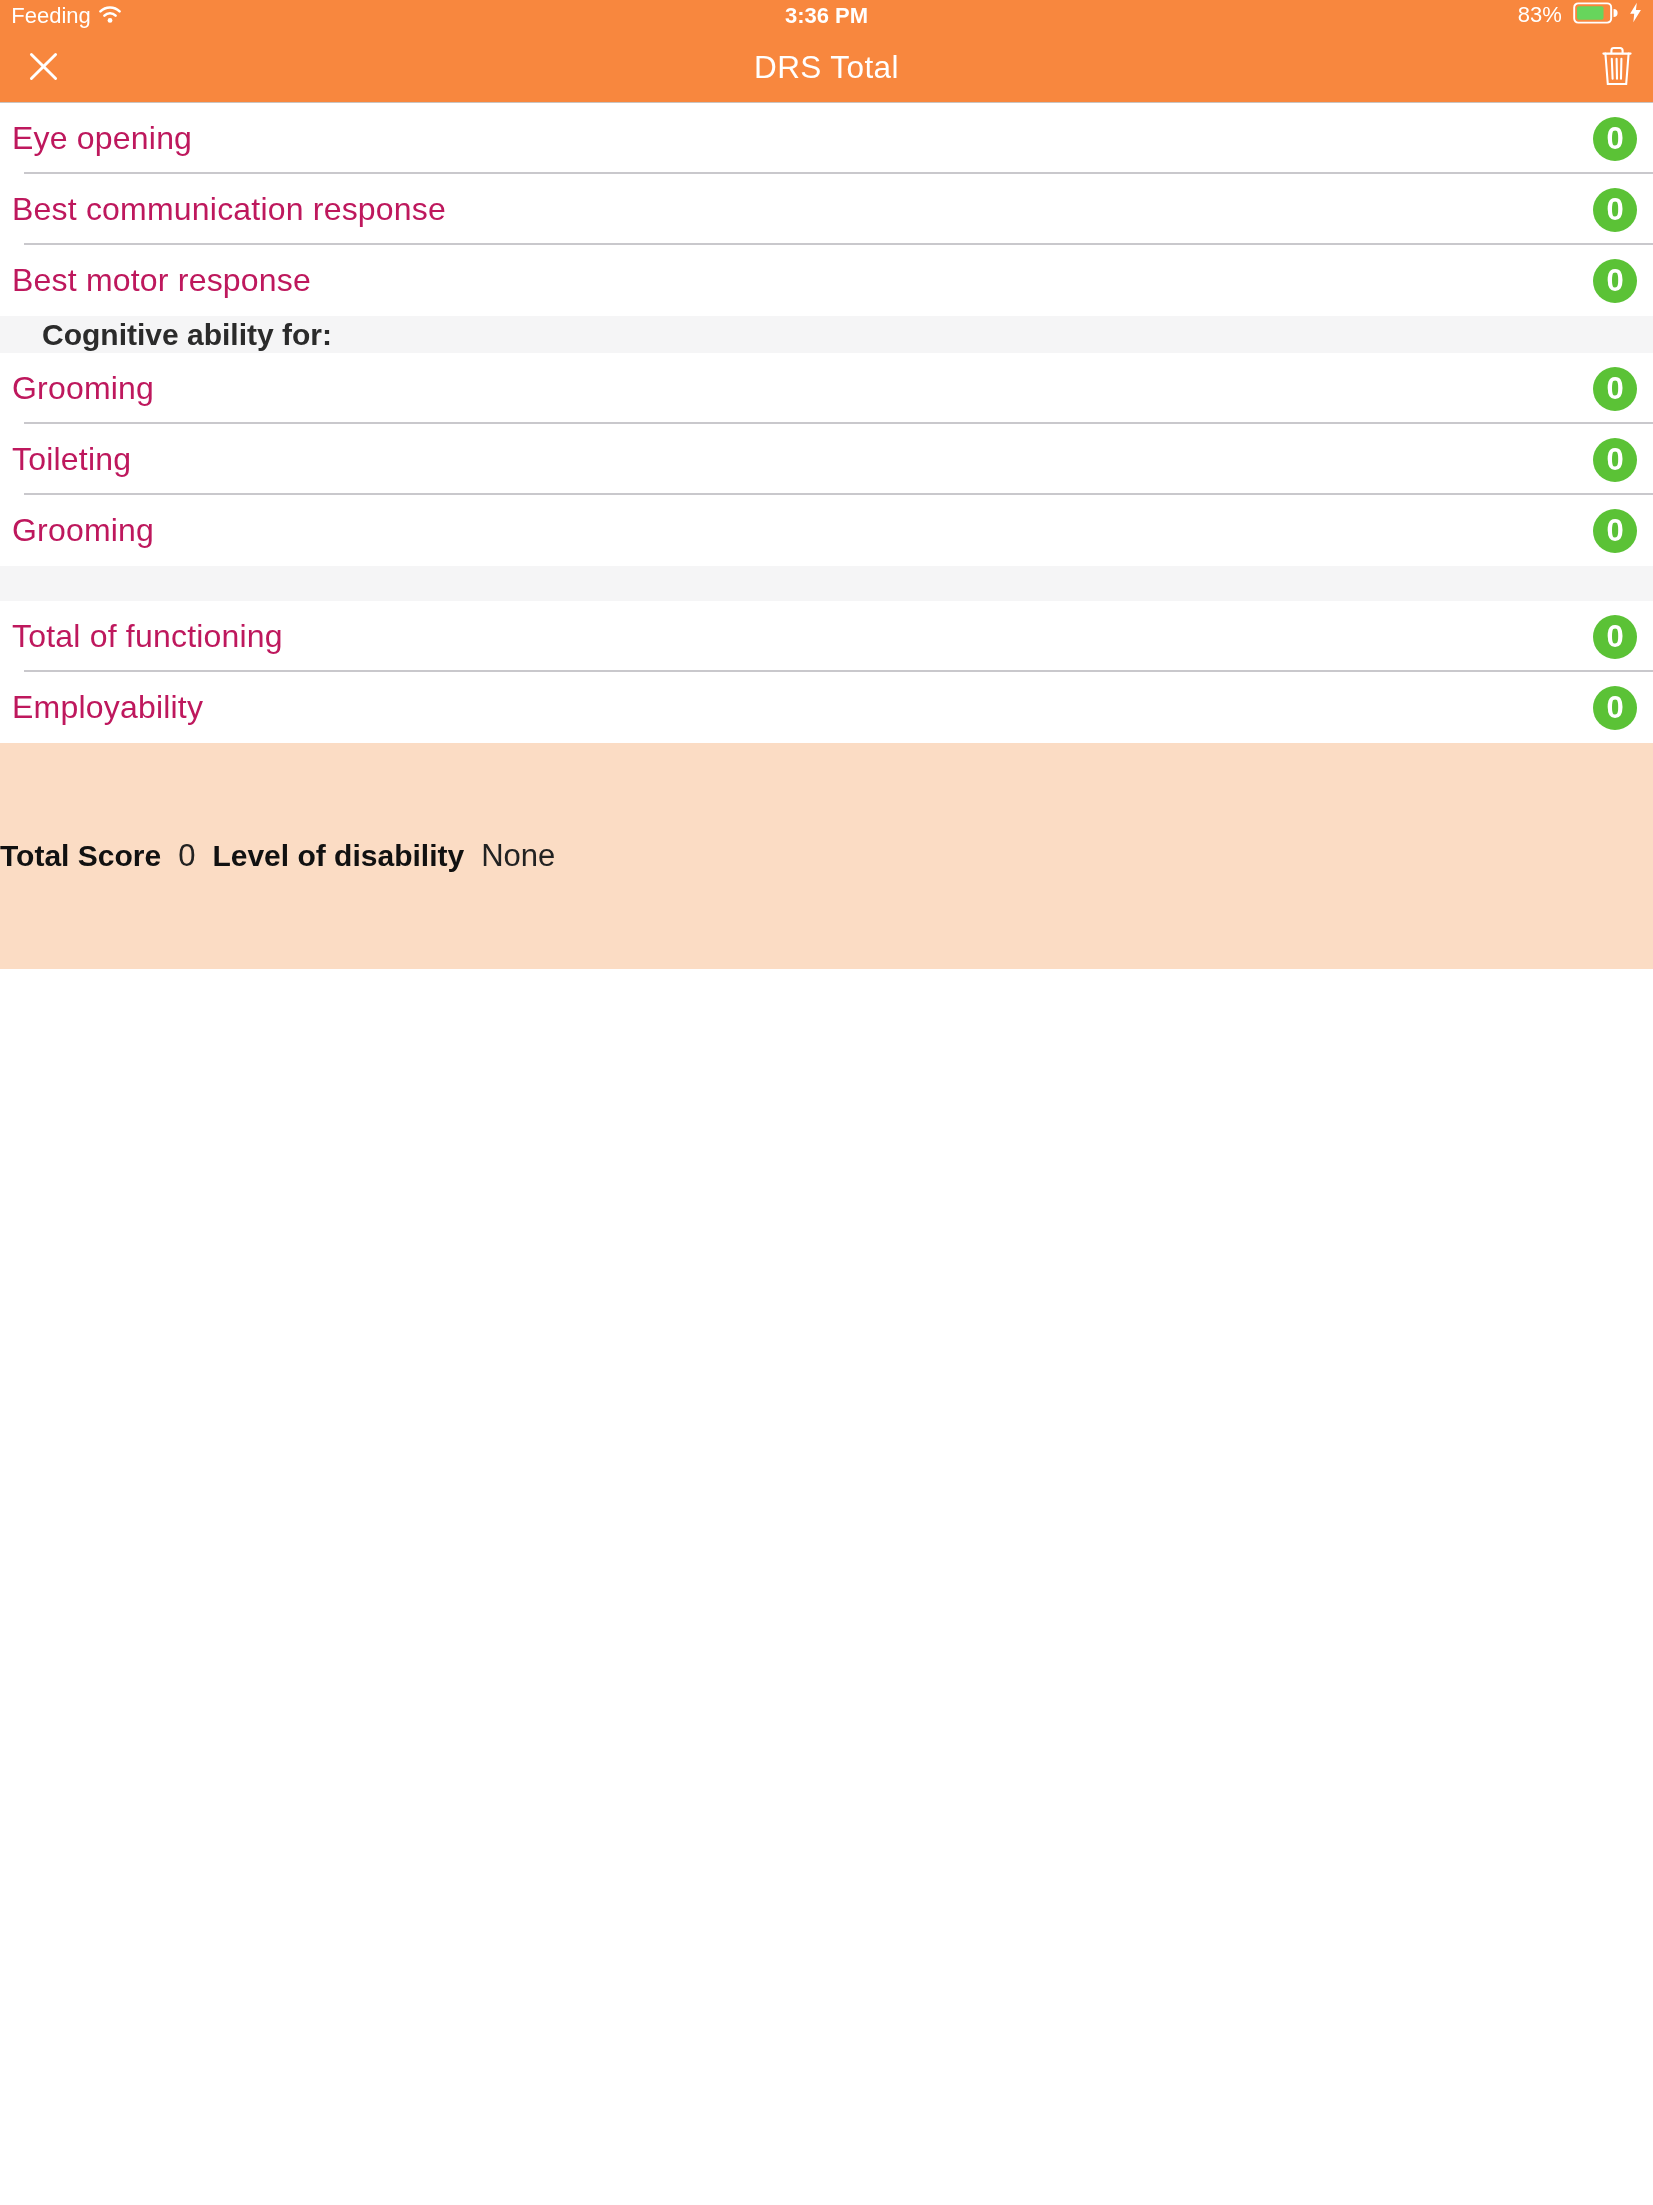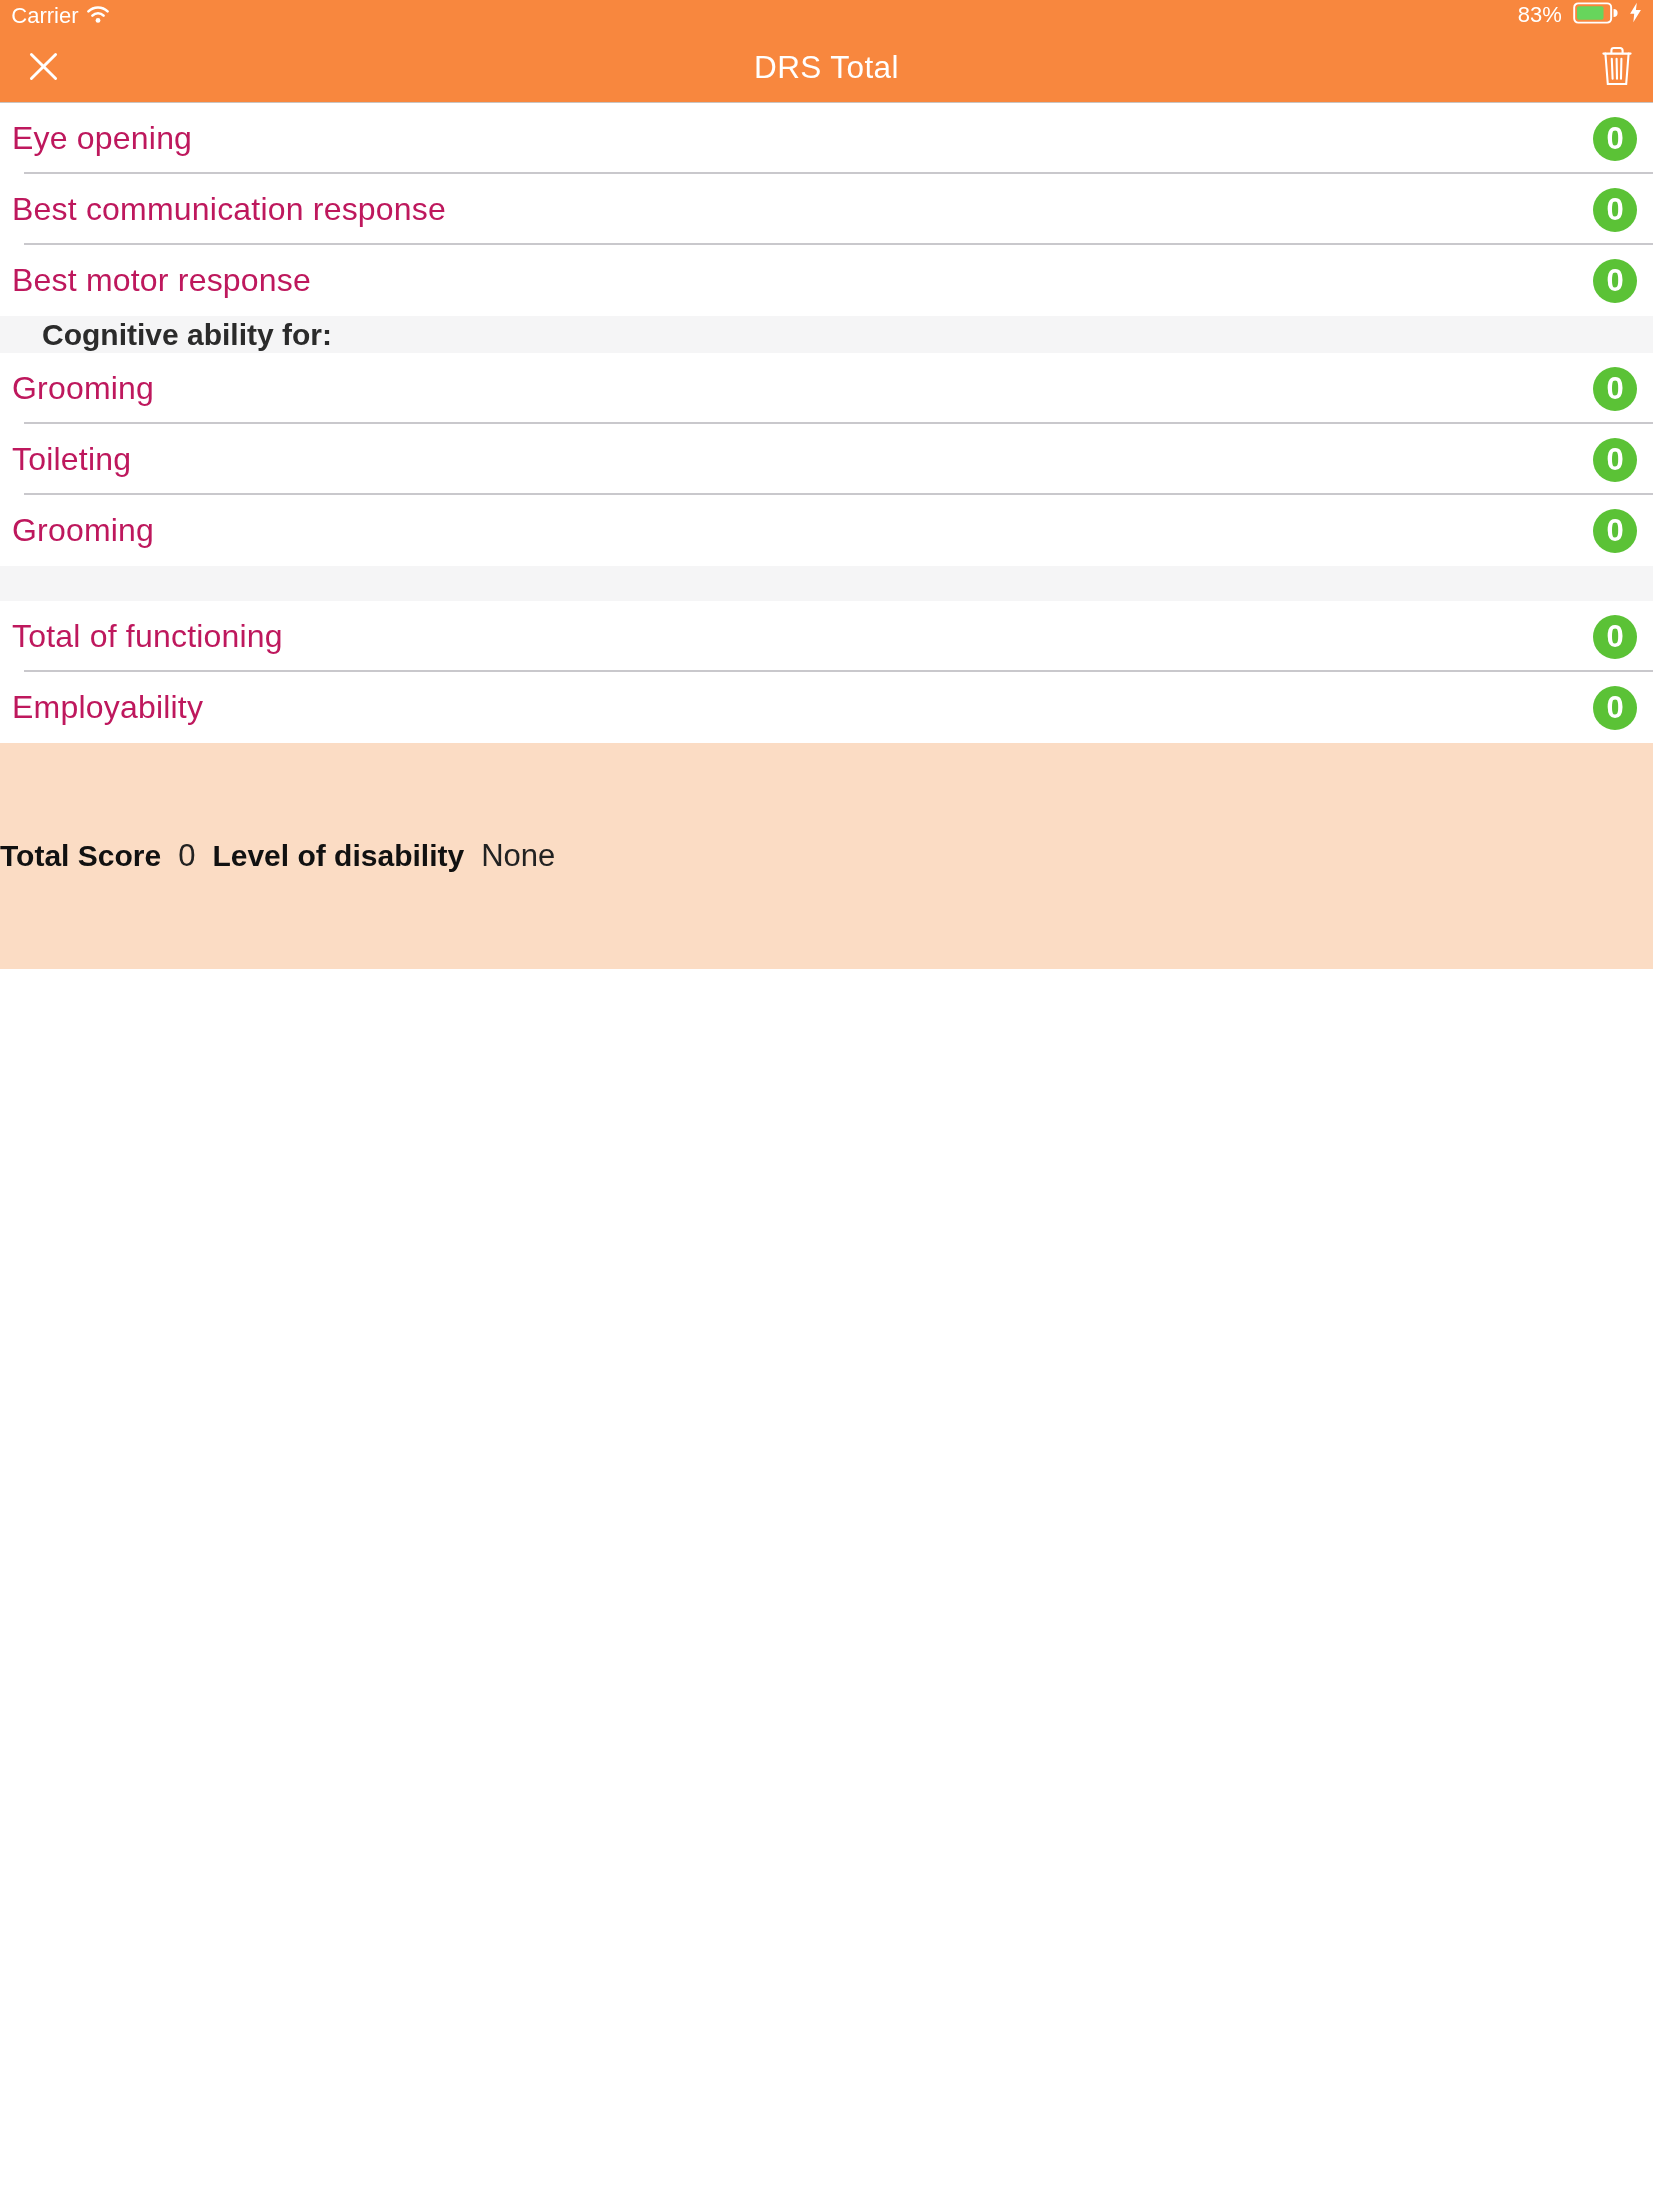--- a/index.html
+++ b/index.html
@@ -46,29 +46,30 @@
   .summary .bold { font-size:30px; font-weight:700; }
   .summary .plain { font-size:31px; font-weight:300; color:#222; }
 </style>
 </head>
 <body>
 
 <div class="screen">
 
   <div class="status-bar" style="position:relative;">
     <div class="sb-left">
-      <span>Carrier</span>
+      <span>Feeding</span>
       <span>
         <svg width="24" height="19.4" viewBox="0 0 24 19">
           <path d="M2.4 7.2 a13.6 13.6 0 0 1 19.2 0" stroke="#fff" stroke-width="2.6" fill="none" stroke-linecap="round"></path>
           <path d="M6.4 11.4 a8 8 0 0 1 11.2 0" stroke="#fff" stroke-width="2.6" fill="none" stroke-linecap="round"></path>
           <circle cx="12" cy="16.2" r="2.4" fill="#fff"></circle>
         </svg>
       </span>
     </div>
+    <div class="sb-time">3:36 PM</div>
     <div class="sb-right">
       <span>83%</span>
       <span>
         <svg width="45" height="22" viewBox="0 0 56 27">
           <rect x="1.5" y="1.5" width="46" height="24" rx="5" fill="none" stroke="#fff" stroke-width="2.4"></rect>
           <rect x="5" y="5" width="33" height="17" rx="2.5" fill="#67D55C"></rect>
           <path d="M50.5 8.5 v10 a5 5 0 0 0 0 -10 z" fill="#fff"></path>
         </svg>
       </span>
       <span>

